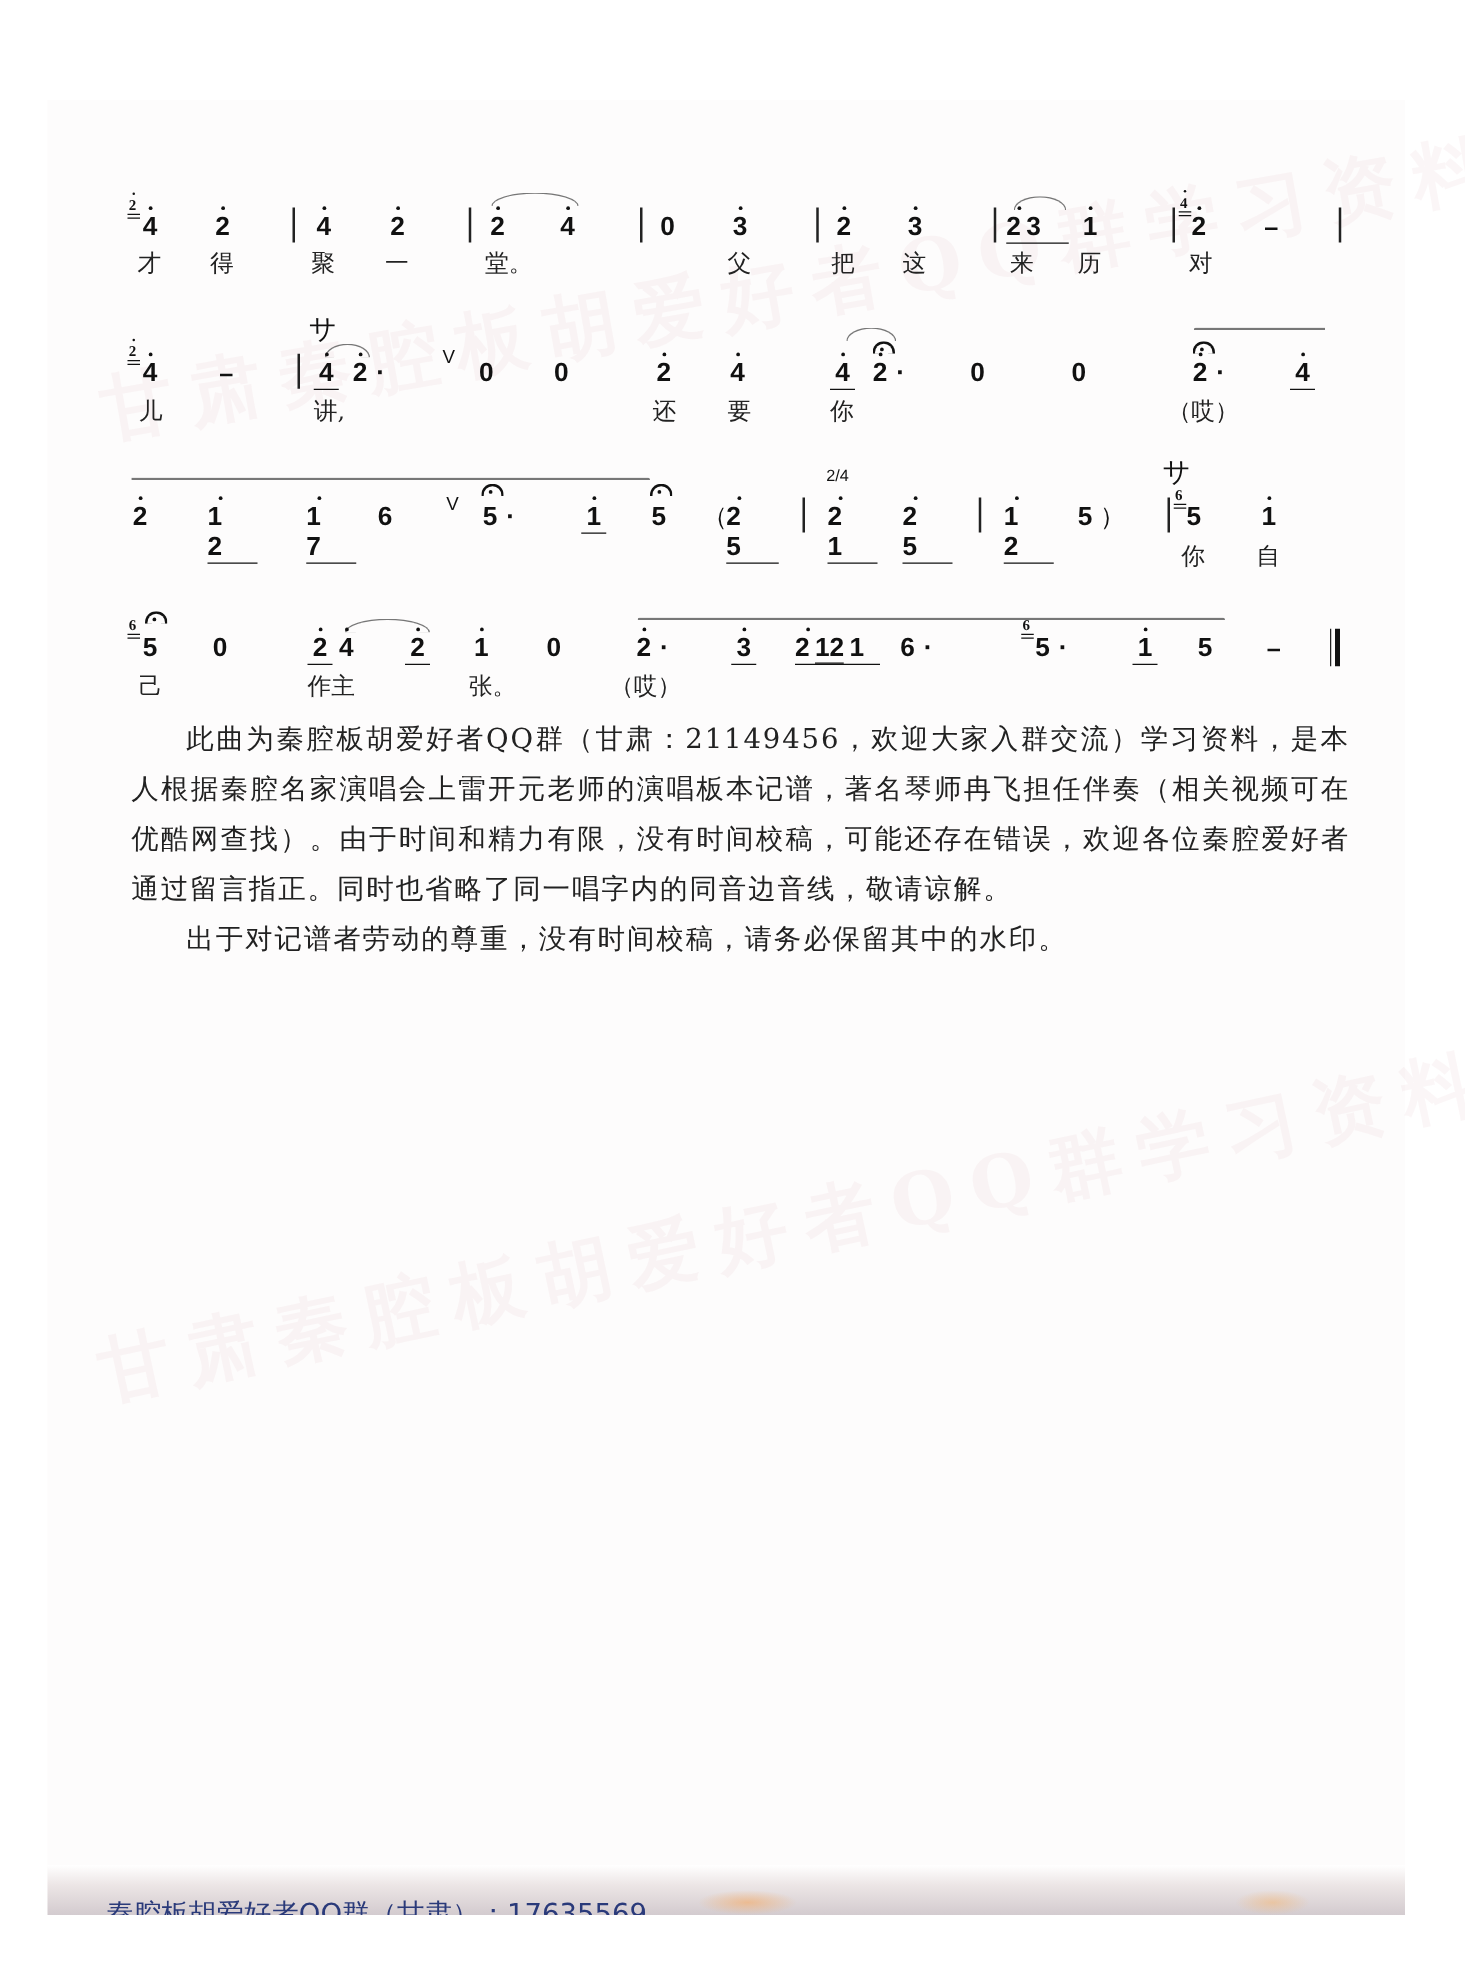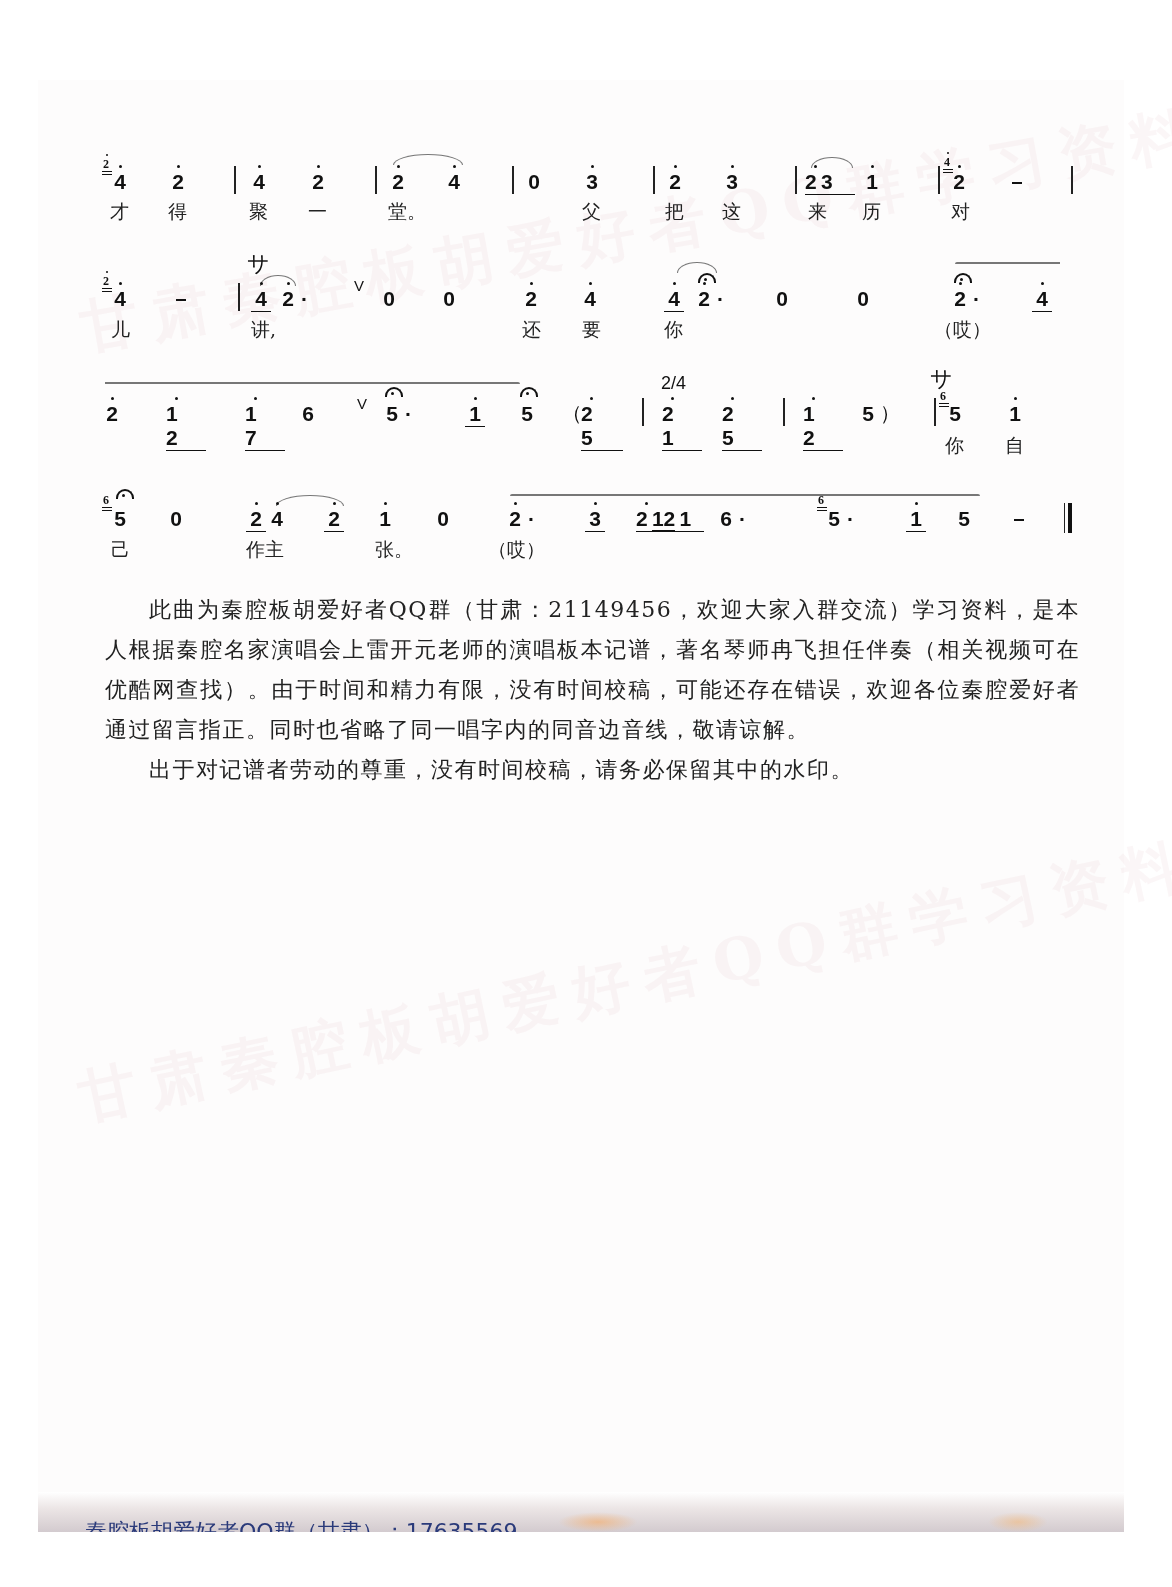--- a/index.html
+++ b/index.html
@@ -20,21 +20,21 @@
   .bar { position:absolute; width:1.5px; height:28px; background:#222; }
   .dbl { position:absolute; width:8px; height:30px; border-left:1.5px solid #222; border-right:4px solid #111; box-sizing:border-box; }
   .dash { position:absolute; width:10px; height:2px; background:#111; }
   .lyr { position:absolute; font-family:"DejaVu Serif", serif; font-size:19px; line-height:22px; white-space:nowrap; color:#222; }
   .slur { position:absolute; border:1.6px solid #777; border-bottom:none; border-radius:50% 50% 0 0 / 100% 100% 0 0; height:10px; }
   .slurlong { position:absolute; border-top:2px solid #777; height:0; }
   .fermata { position:absolute; width:14px; height:8px; border:2px solid #111; border-bottom:none; border-radius:10px 10px 0 0; }
   .fermata::after { content:""; position:absolute; left:4px; top:3px; width:3px; height:3px; background:#111; border-radius:50%; }
   .sa { position:absolute; font-family:"DejaVu Sans", sans-serif; font-size:22px; line-height:22px; }
   .breath { position:absolute; font-family:"Liberation Sans", sans-serif; font-size:15px; }
-  .ts { position:absolute; font-family:"Liberation Sans", sans-serif; font-size:18px; }
+  .ts { position:absolute; font-family:"Liberation Sans", sans-serif; font-size:13px; }
   .paren { position:absolute; font-family:"DejaVu Serif", serif; font-size:20px; line-height:24px; }
   .para { position:absolute; left:105px; width:975px; font-family:"DejaVu Serif", serif; font-size:22px; line-height:40px; color:#222; letter-spacing:1.5px; text-align:justify; }
   .para p { margin:0; text-indent:2em; }
   .footer-band { position:absolute; left:38px; top:1492px; width:1086px; height:40px; background:linear-gradient(180deg, rgba(255,255,255,1) 0%, rgba(225,215,215,0.6) 40%, rgba(200,190,195,0.8) 100%); }
   .footer-band .glow1 { position:absolute; left:520px; top:20px; width:80px; height:20px; background:radial-gradient(ellipse, rgba(245,170,100,0.6), transparent 70%); }
   .footer-band .glow2 { position:absolute; left:950px; top:20px; width:60px; height:20px; background:radial-gradient(ellipse, rgba(245,180,110,0.5), transparent 70%); }
   .footer-text { position:absolute; left:85px; top:1519px; font-family:"DejaVu Sans", sans-serif; font-size:22px; color:#2a3a7a; white-space:nowrap; height:13px; overflow:hidden; line-height:26px; }
 </style>
 </head>
 <body>
@@ -171,21 +171,21 @@
   <div class="n" style="left:954px;top:507px;"><span>5</span></div>
   <div class="dash" style="left:1014px;top:519px;"></div>
   <div class="dbl" style="left:1064px;top:503px;"></div>
 
   <div class="lyr" style="left:111px;top:538px;">己</div>
   <div class="lyr" style="left:246px;top:538px;">作主</div>
   <div class="lyr" style="left:375px;top:538px;">张。</div>
   <div class="lyr" style="left:488px;top:538px;">（哎）</div>
 </div>
 
-<div class="para" style="top:590px;">
+<div class="para" style="top:572px;">
   <p>此曲为秦腔板胡爱好者QQ群（甘肃：21149456，欢迎大家入群交流）学习资料，是本人根据秦腔名家演唱会上雷开元老师的演唱板本记谱，著名琴师冉飞担任伴奏（相关视频可在优酷网查找）。由于时间和精力有限，没有时间校稿，可能还存在错误，欢迎各位秦腔爱好者通过留言指正。同时也省略了同一唱字内的同音边音线，敬请谅解。</p>
   <p>出于对记谱者劳动的尊重，没有时间校稿，请务必保留其中的水印。</p>
 </div>
 
 <div class="footer-band">
   <div class="glow1"></div>
   <div class="glow2"></div>
 </div>
 <div class="footer-text">秦腔板胡爱好者QQ群（甘肃）：17635569</div>
 

